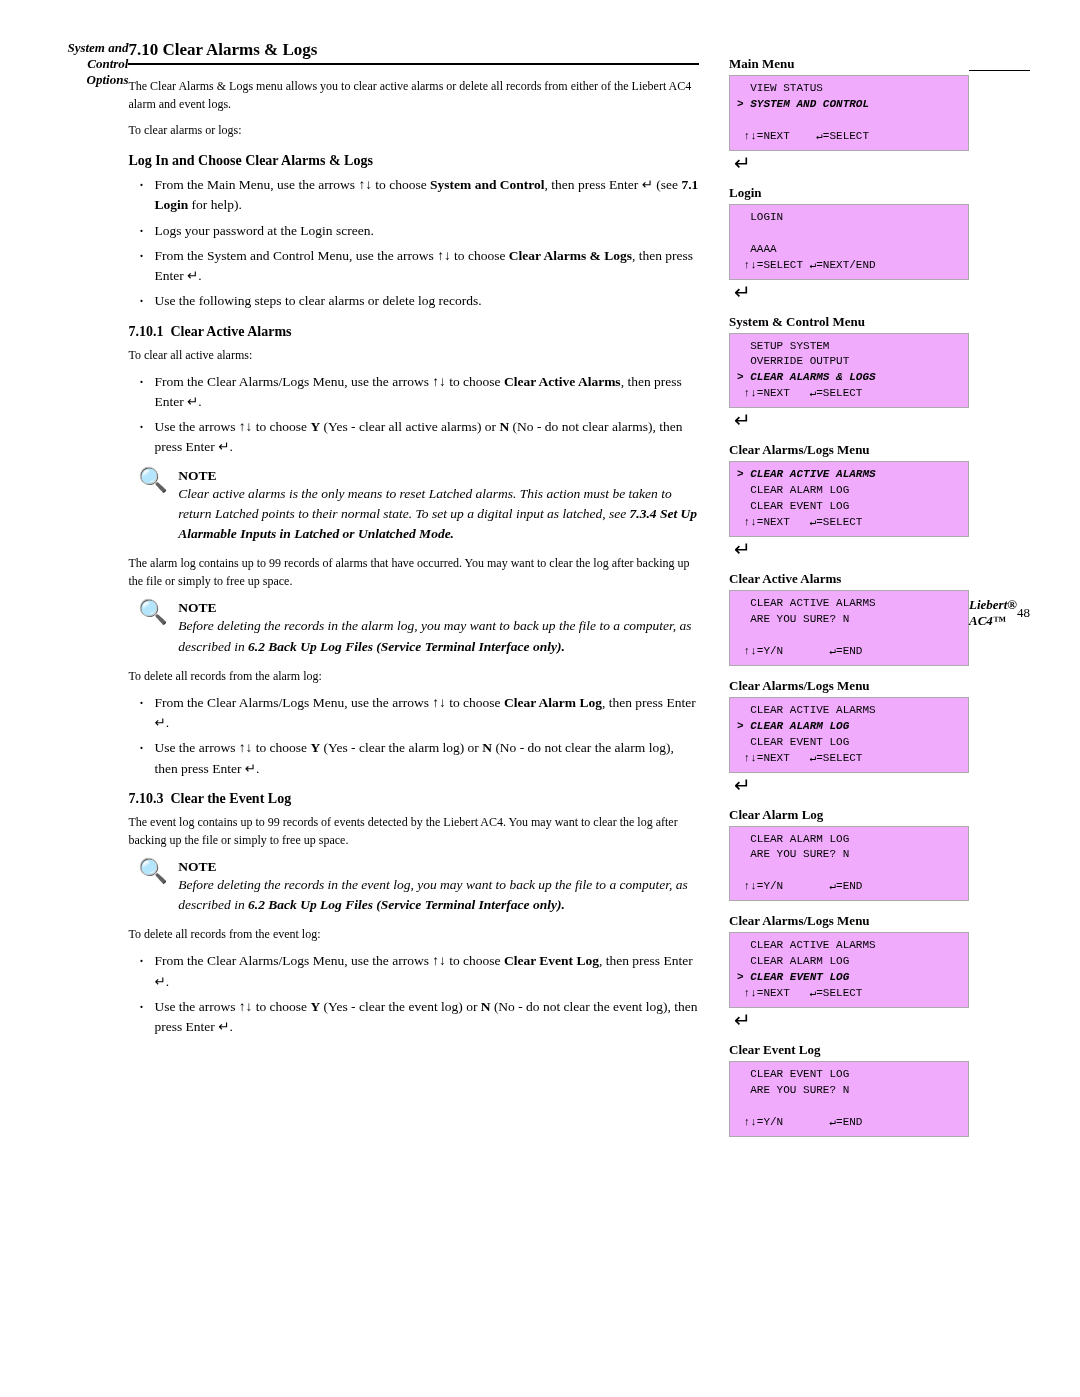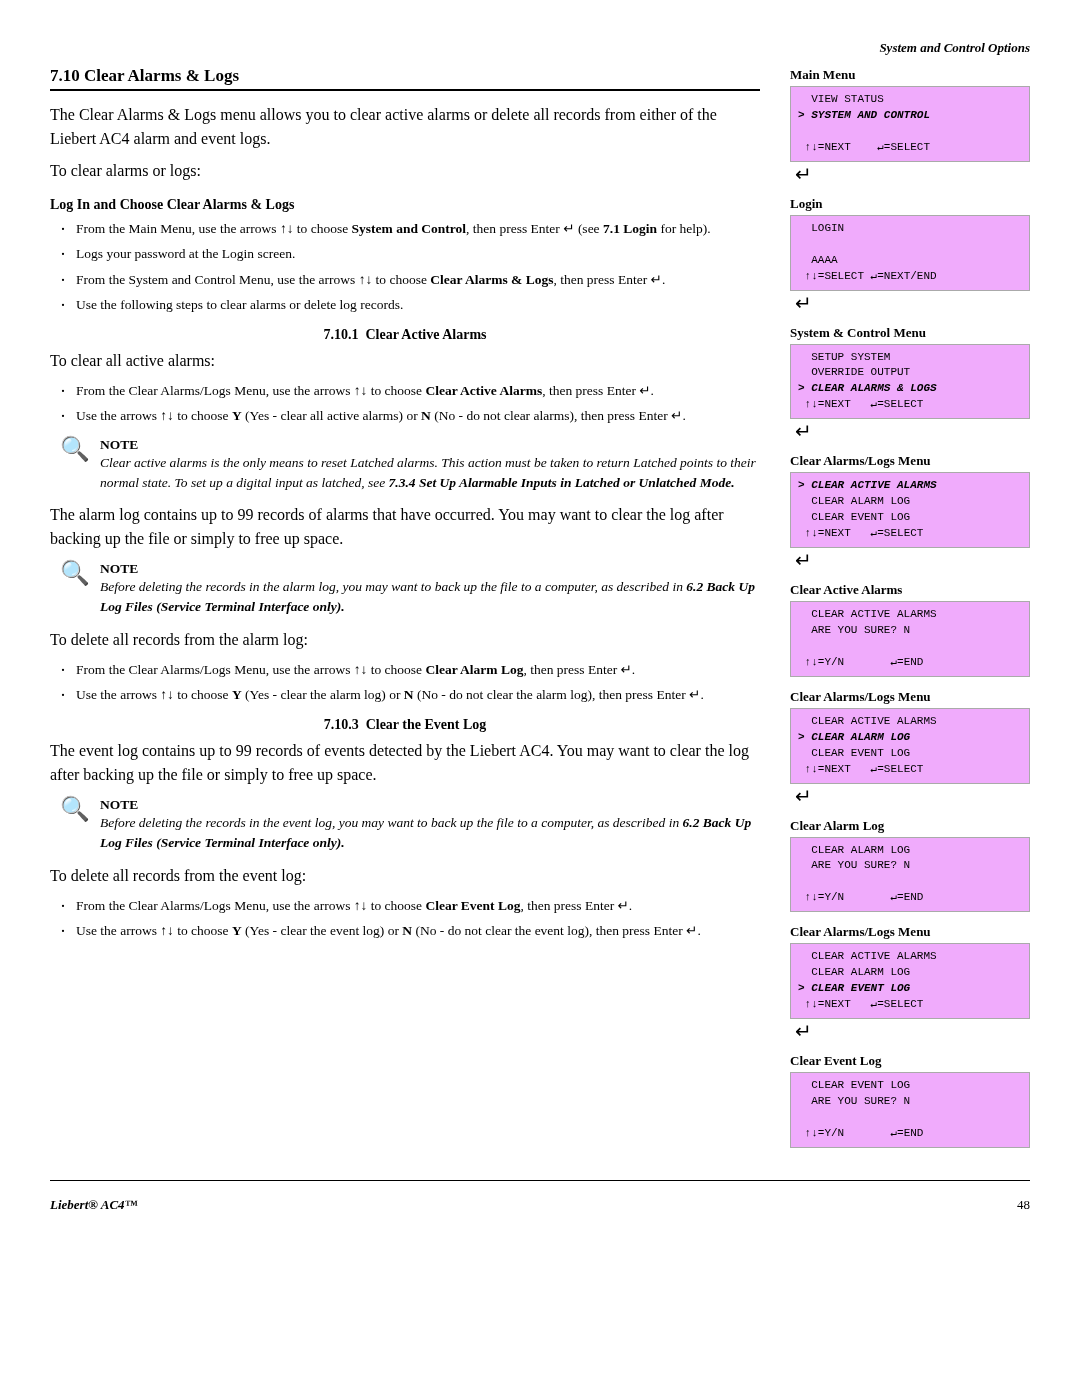--- a/index.html
+++ b/index.html
@@ -8,21 +8,21 @@
       font-size: 14px;
       background: #fff;
       color: #000;
       width: 1080px;
       min-height: 1397px;
       position: relative;
     }
     .page {
       padding: 40px 50px 60px 50px;
       display: flex;
-      flex-direction: column;
+      flex-direction: row;
     }
     .header-right {
       text-align: right;
       font-style: italic;
       font-size: 13px;
       margin-bottom: 10px;
       font-weight: bold;
     }
     .content-wrapper {
       display: flex;
@@ -37,36 +37,35 @@
       flex-shrink: 0;
     }
     h1.section-title {
       font-size: 17px;
       font-weight: bold;
       border-bottom: 2px solid #000;
       padding-bottom: 3px;
       margin-bottom: 12px;
     }
     p {
-      font-size: 16px;
+      font-size: 12px;
       line-height: 1.5;
       margin-bottom: 8px;
     }
     h2.subsection {
       font-size: 14px;
       font-weight: bold;
       margin-top: 14px;
       margin-bottom: 6px;
     }
     h3.sub-subsection {
       font-size: 14px;
       font-weight: bold;
       margin-top: 12px;
       margin-bottom: 6px;
-      text-align: center;
     }
     ul.bullet-list {
       list-style: none;
       padding-left: 10px;
       margin-bottom: 8px;
     }
     ul.bullet-list li {
       font-size: 13.5px;
       line-height: 1.5;
       margin-bottom: 5px;
@@ -102,21 +101,21 @@
       margin-bottom: 0;
     }
     
     .panel-label {
       font-size: 13px;
       font-weight: bold;
       margin-top: 12px;
       margin-bottom: 3px;
     }
     .panel-label:first-child {
-      margin-top: 1px;
+      margin-top: 16px;
     }
     .screen-box {
       background: #f0abfc;
       border: 1px solid #aaa;
       font-family: "Courier New", Courier, monospace;
       font-size: 11px;
       line-height: 1.45;
       padding: 5px 7px;
       margin-bottom: 2px;
       white-space: pre;

